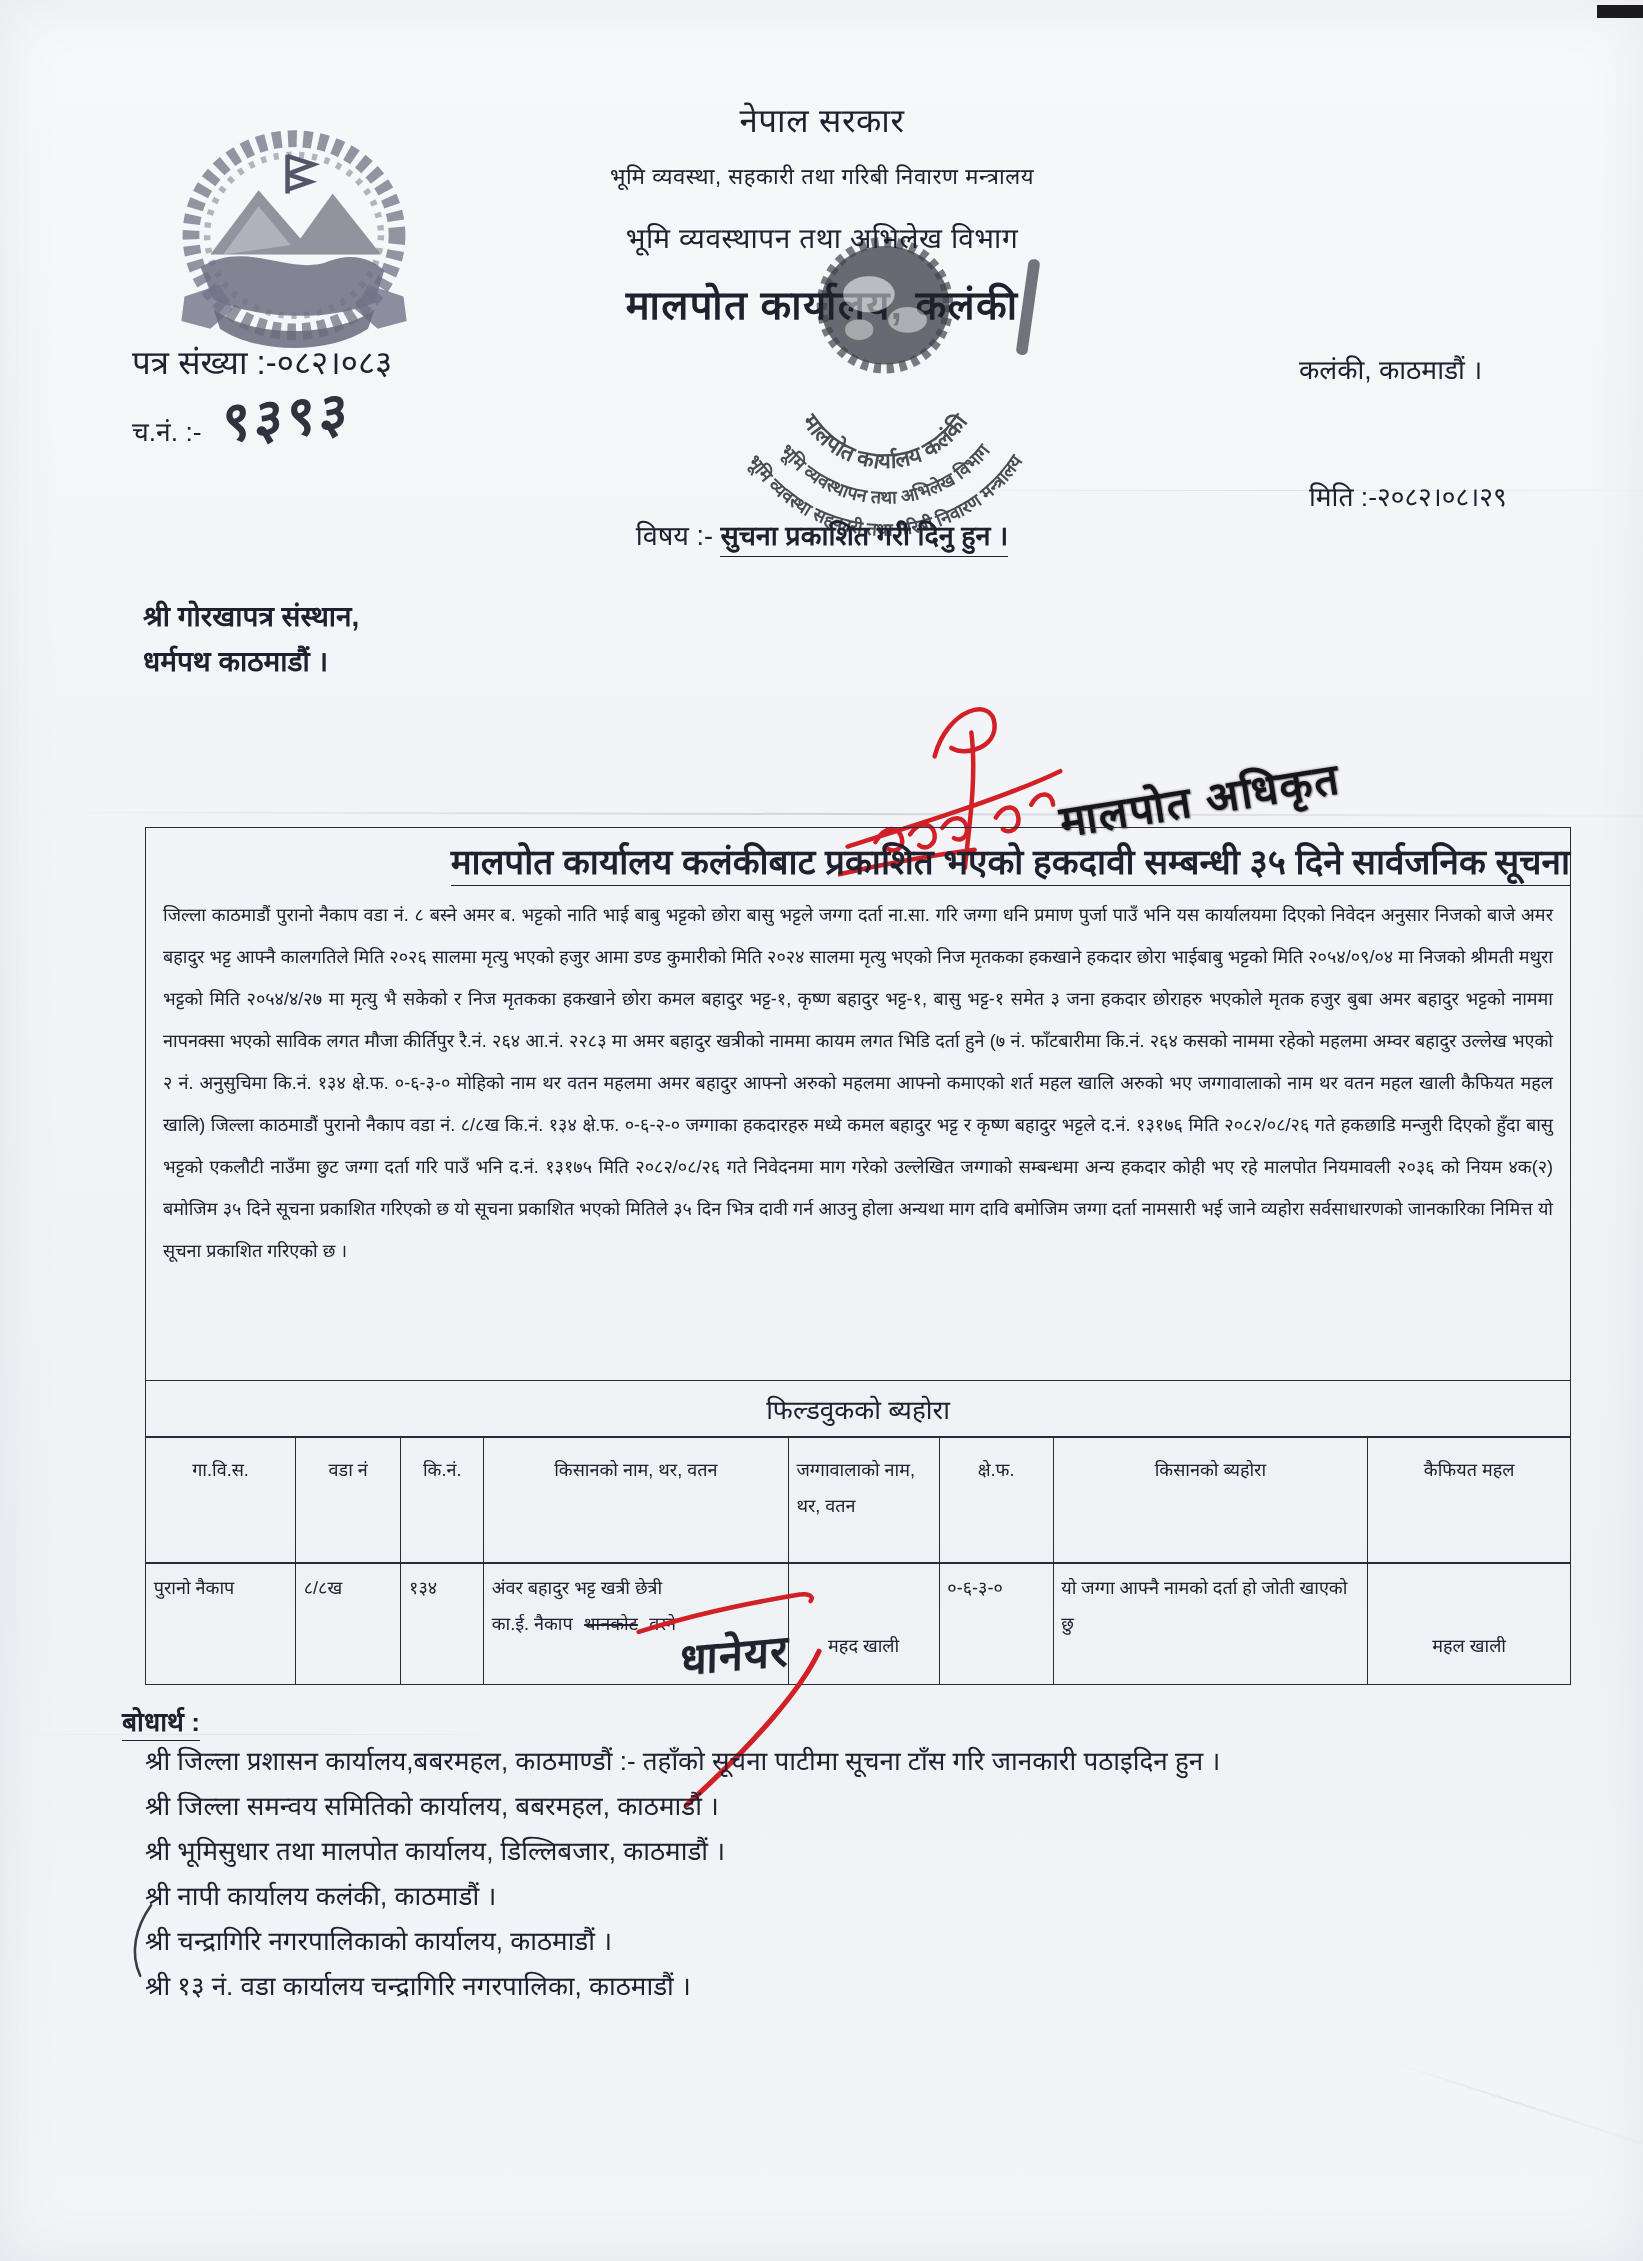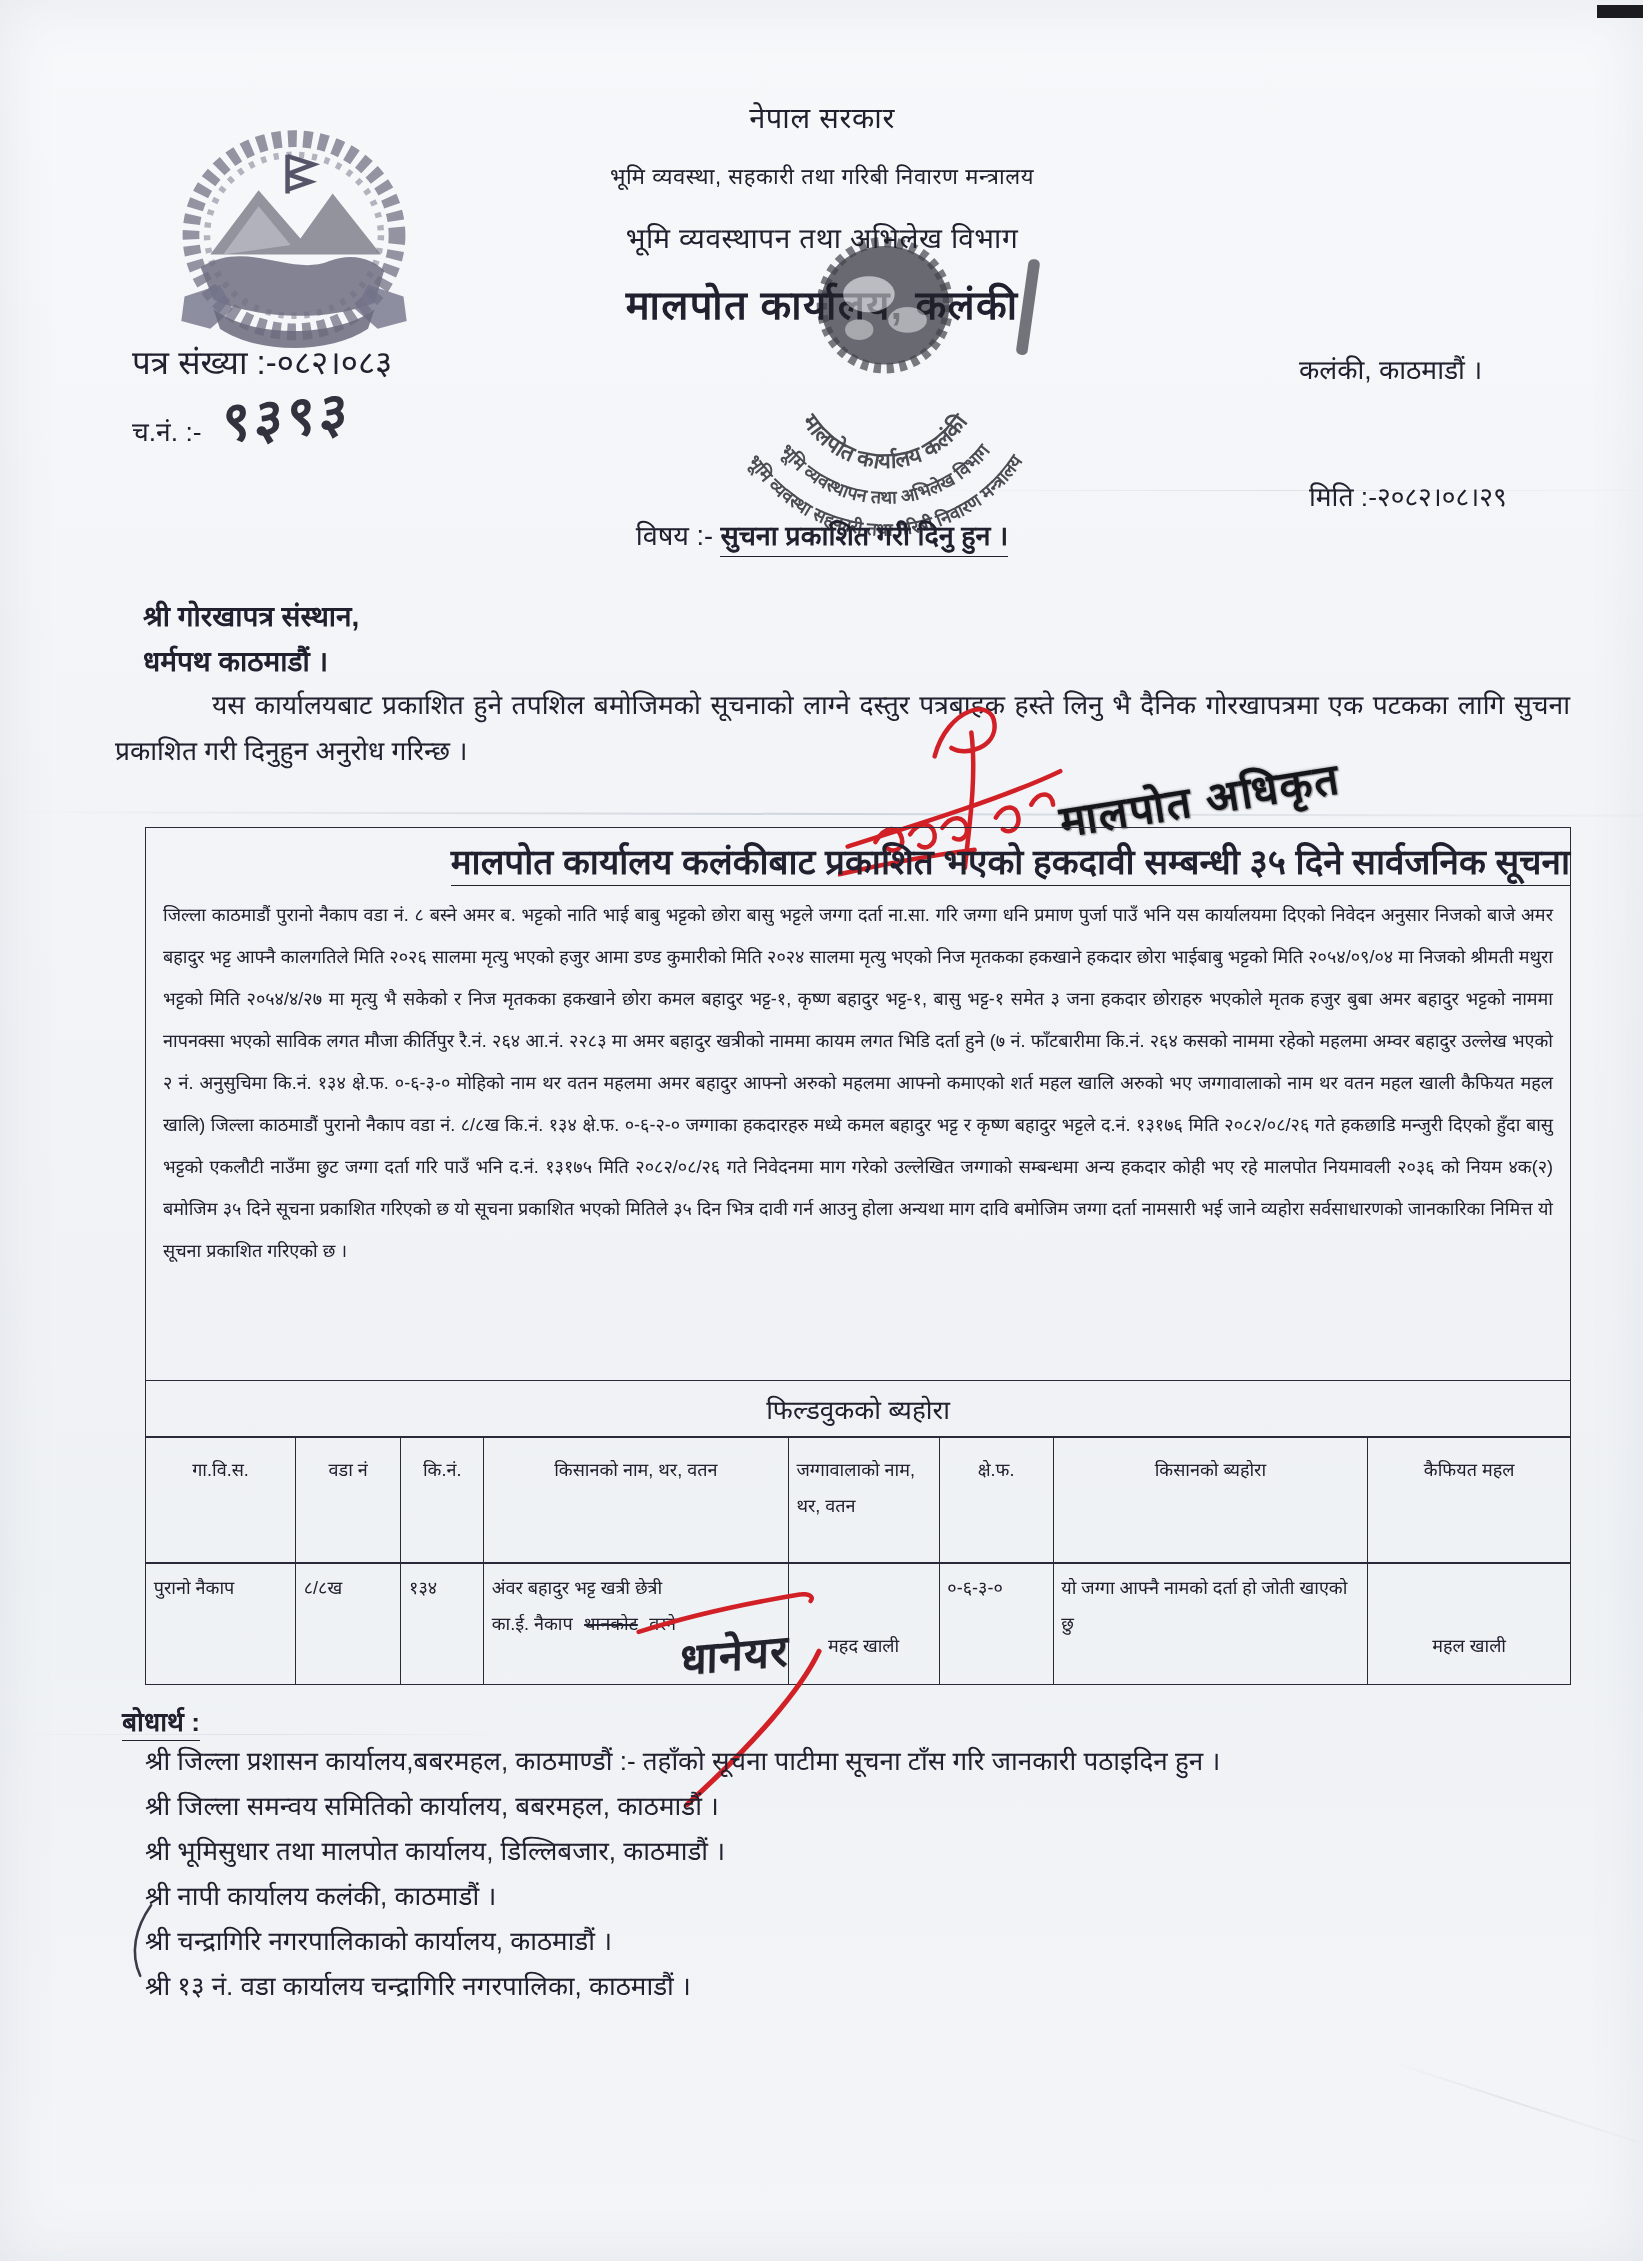--- a/index.html
+++ b/index.html
@@ -6,21 +6,21 @@
   .page{
     position:relative;width:1644px;height:2261px;overflow:hidden;
     background:linear-gradient(180deg,#f6f8fa 0%,#f2f4f7 35%,#eff2f5 70%,#f3f5f8 100%);
     font-family:"Liberation Sans","DejaVu Sans",sans-serif;
     color:#20202e;
     box-shadow:inset 0 0 58px rgba(90,100,125,.10);
   }
   .abs{position:absolute;}
   .center-line{left:0;right:0;text-align:center;}
   
-  .govt{top:97px;font-size:29px;letter-spacing:0.6px;}
+  .govt{top:97px;font-size:33px;letter-spacing:0.6px;}
   .ministry{top:160px;font-size:22px;letter-spacing:0.6px;}
   .department{top:218px;font-size:28px;letter-spacing:0.6px;}
   .office{top:276px;font-size:40px;font-weight:bold;letter-spacing:1.3px;}
   
   .ref{left:132px;top:339px;font-size:33px;}
   .chno{left:132px;top:413px;font-size:26.4px;}
   .chno-hand{left:222px;top:377px;font-size:55px;font-weight:600;color:#32323e;
     transform:rotate(-5deg) skewX(-8deg);letter-spacing:3.9px;}
   .place{left:1299px;top:351px;font-size:26.4px;}
   .date{left:1309px;top:478px;font-size:26.4px;}
@@ -129,21 +129,20 @@
   <div class="abs date">मिति :-२०८२।०८।२९</div>
 
   <div class="abs center-line subject">
     <span>विषय :-</span>
     <b>सुचना प्रकाशित गरी दिनु हुन ।</b>
   </div>
 
   <div class="abs addr1">श्री गोरखापत्र संस्थान,</div>
   <div class="abs addr2">धर्मपथ काठमाडौं ।</div>
 
-  <div class="abs body-par">यस कार्यालयबाट प्रकाशित हुने तपशिल बमोजिमको सूचनाको लाग्ने दस्तुर पत्रबाहक हस्ते लिनु भै दैनिक गोरखापत्रमा एक पटकका लागि सुचना प्रकाशित गरी दिनुहुन अनुरोध गरिन्छ ।</div>
 
   <svg class="abs svgwrap" style="left:838px;top:695px;" width="277" height="200" viewBox="0 0 430 310">
     <g stroke="#d22027" stroke-width="7" fill="none" stroke-linecap="round">
       <path d="M150 95 C 170 20 240 2 243 45 C 246 80 200 96 176 82"></path>
       <path d="M207 58 C 216 130 202 215 197 268"></path>
       <path d="M15 235 C 120 202 262 158 345 118"></path>
       <path d="M2 278 C 80 260 150 248 212 240"></path>
       <path d="M58 228 C 73 202 94 202 99 222 C 103 238 87 246 77 238"></path>
       <path d="M112 216 C 127 194 147 198 150 216 C 152 233 136 241 126 233"></path>
       <path d="M162 206 C 177 184 197 188 200 206 C 202 220 190 228 180 222"></path>

